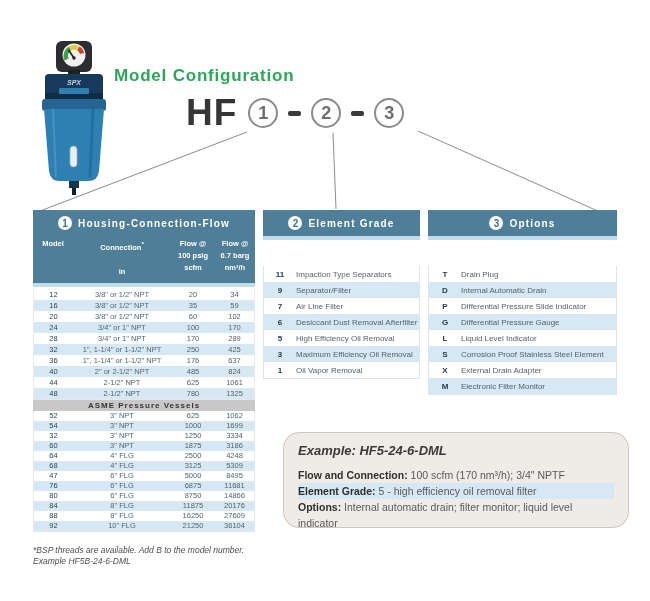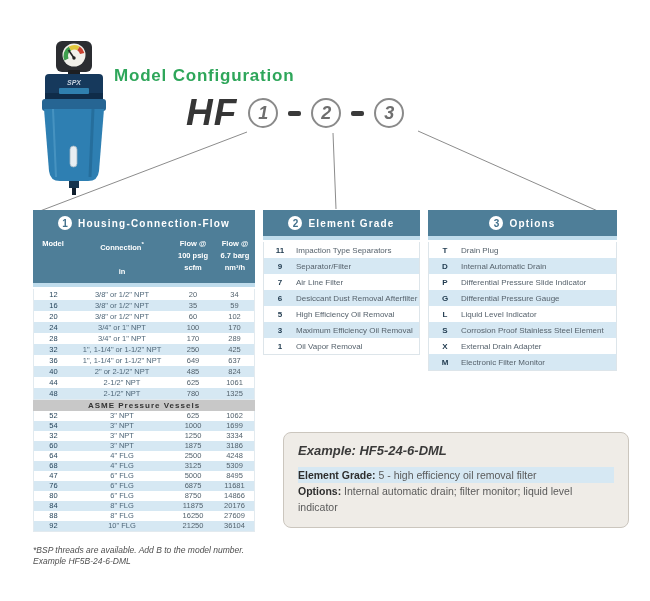--- a/index.html
+++ b/index.html
@@ -5,21 +5,21 @@
   html,body{margin:0;padding:0;background:#fff;}
   .page{position:relative;width:650px;height:601px;background:#ffffff;
         font-family:"Liberation Sans",sans-serif;overflow:hidden;}
 
   
   .filter-figure{position:absolute;left:27px;top:38px;width:96px;height:158px;}
 
   
   .config-title{position:absolute;left:114px;top:66px;font-size:17px;font-weight:bold;
                 letter-spacing:.8px;color:#2EA65A;}
-  .model-line{position:absolute;left:186px;top:92px;display:flex;align-items:center;height:42px;font-style:italic;}
+  .model-line{position:absolute;left:186px;top:92px;display:flex;align-items:center;height:42px;}
   .model-prefix{font-size:37px;font-weight:bold;color:#363636;letter-spacing:1px;line-height:40px;}
   .pos-circle{width:26px;height:26px;border:2px solid #8A8A8A;border-radius:50%;
               display:flex;align-items:center;justify-content:center;
               font-size:18px;font-weight:bold;color:#6E6E6E;background:#fff;}
   .gap-s{width:11px;}
   .dash{width:13px;height:5px;background:#3A3A3A;border-radius:2px;margin:0 10px;}
 
   .connectors{position:absolute;left:0;top:0;pointer-events:none;}
 
   
@@ -42,28 +42,28 @@
   .asme-rows .t1-row{height:10px;}
   .c-model{font-weight:normal;color:#1E3D54;text-align:center;}
   .c-conn{color:#4E6678;text-align:center;}
   .c-flow{color:#53626D;text-align:center;}
   .asme-band{height:11px;background:#C8C8C8;display:flex;align-items:center;justify-content:center;
              font-size:8px;font-weight:bold;color:#333;letter-spacing:1px;}
 
   
   .t2{left:263px;width:157px;}
   .t3{left:428px;width:189px;}
-  .code-rows{border:1px solid #DDE5EA;border-top:none;}
+  .code-rows{border:1px solid #DDE5EA;border-top:none;margin-top:24px;}
   .code-row{display:flex;align-items:center;height:16px;font-size:8px;}
   .c-code{width:32px;text-align:center;font-weight:bold;color:#233D51;flex:0 0 32px;}
   .c-desc{color:#56626C;}
 
   
   .example-box{position:absolute;left:283px;top:432px;width:346px;height:96px;box-sizing:border-box;
-               background:#EFECE7;border:1px solid #CBC6BE;border-radius:8px;padding:10px 14px;}
+               background:#EFECE7;border:1px solid #CBC6BE;border-radius:16px;padding:10px 14px;}
   .example-title{font-size:13px;font-weight:bold;font-style:italic;color:#3A3A3A;margin-bottom:9px;}
   .example-line{font-size:10.5px;line-height:16px;color:#5A5A5A;}
   .example-line b{color:#2E2E2E;}
 
   
   .footnote{position:absolute;left:33px;top:545px;font-size:8.5px;font-style:italic;
             color:#4F4F4F;line-height:11px;}
 </style>
 </head>
 <body>
@@ -185,21 +185,21 @@
         <div class="t1-row alt">
           <span class="c-model">32</span>
           <span class="c-conn">1", 1-1/4" or 1-1/2" NPT</span>
           <span class="c-flow">250</span>
           <span class="c-flow">425</span>
         </div>
 
         <div class="t1-row">
           <span class="c-model">36</span>
           <span class="c-conn">1", 1-1/4" or 1-1/2" NPT</span>
-          <span class="c-flow">649</span>
+          <span class="c-flow">176</span>
           <span class="c-flow">637</span>
         </div>
 
         <div class="t1-row alt">
           <span class="c-model">40</span>
           <span class="c-conn">2" or 2-1/2" NPT</span>
           <span class="c-flow">485</span>
           <span class="c-flow">824</span>
         </div>
 
@@ -398,20 +398,23 @@
           <span class="c-code">M</span>
           <span class="c-desc">Electronic Filter Monitor</span>
         </div>
       </div>
   </div>
 
   <div class="example-box">
     <div class="example-title">Example: HF5-24-6-DML</div>
     <div>
 
+        <div class="example-line">
+          <b>Flow and Connection:</b><span> 100 scfm (170 nm³/h); 3/4" NPTF</span>
+        </div>
 
         <div class="example-line alt">
           <b>Element Grade:</b><span> 5 - high efficiency oil removal filter</span>
         </div>
 
         <div class="example-line">
           <b>Options:</b><span> Internal automatic drain; filter monitor; liquid level indicator</span>
         </div>
       </div>
   </div>

